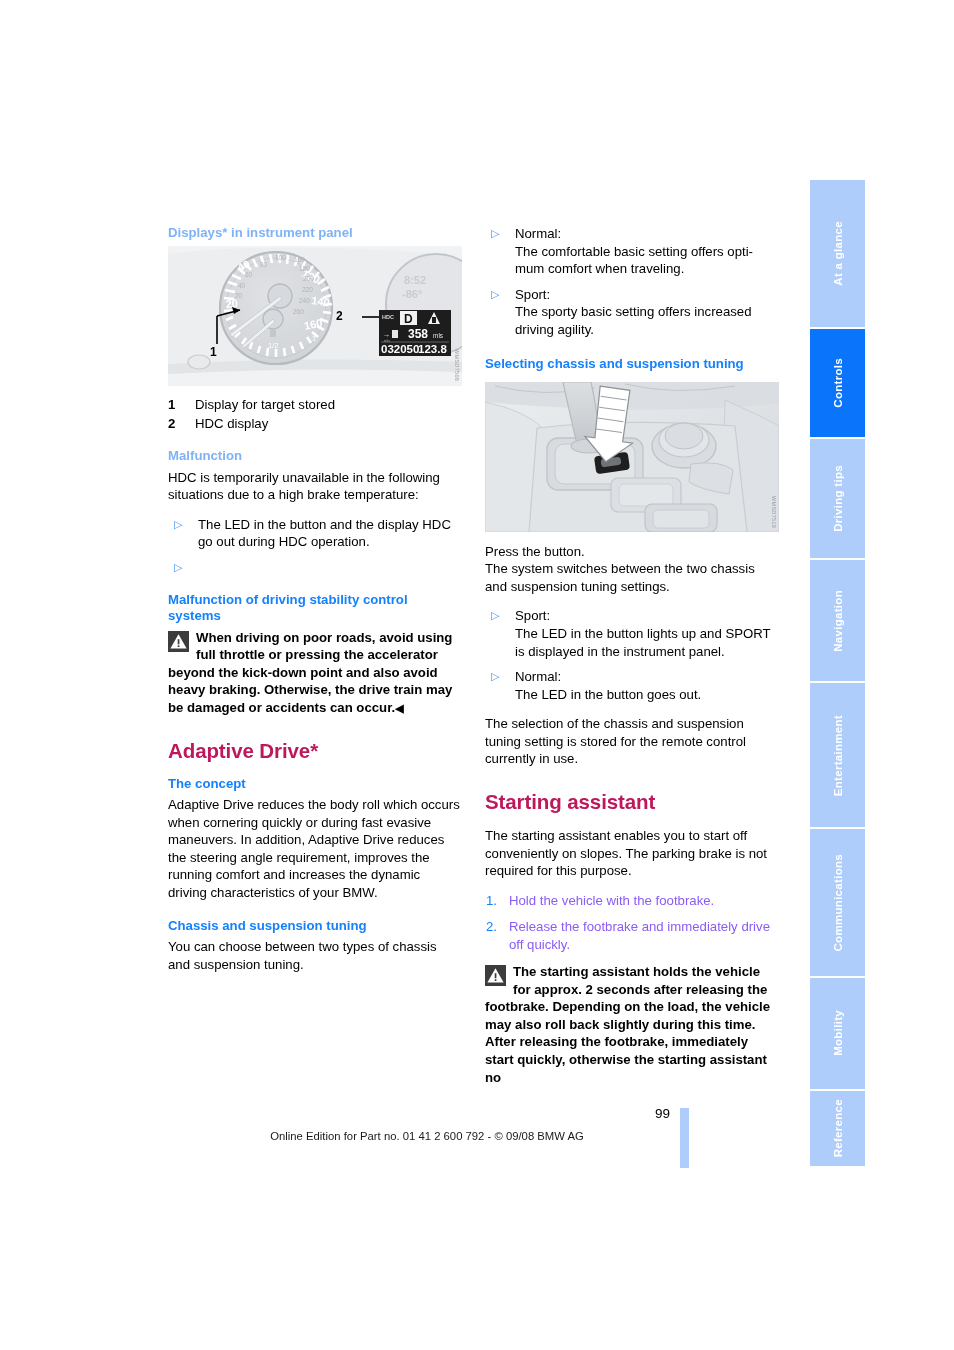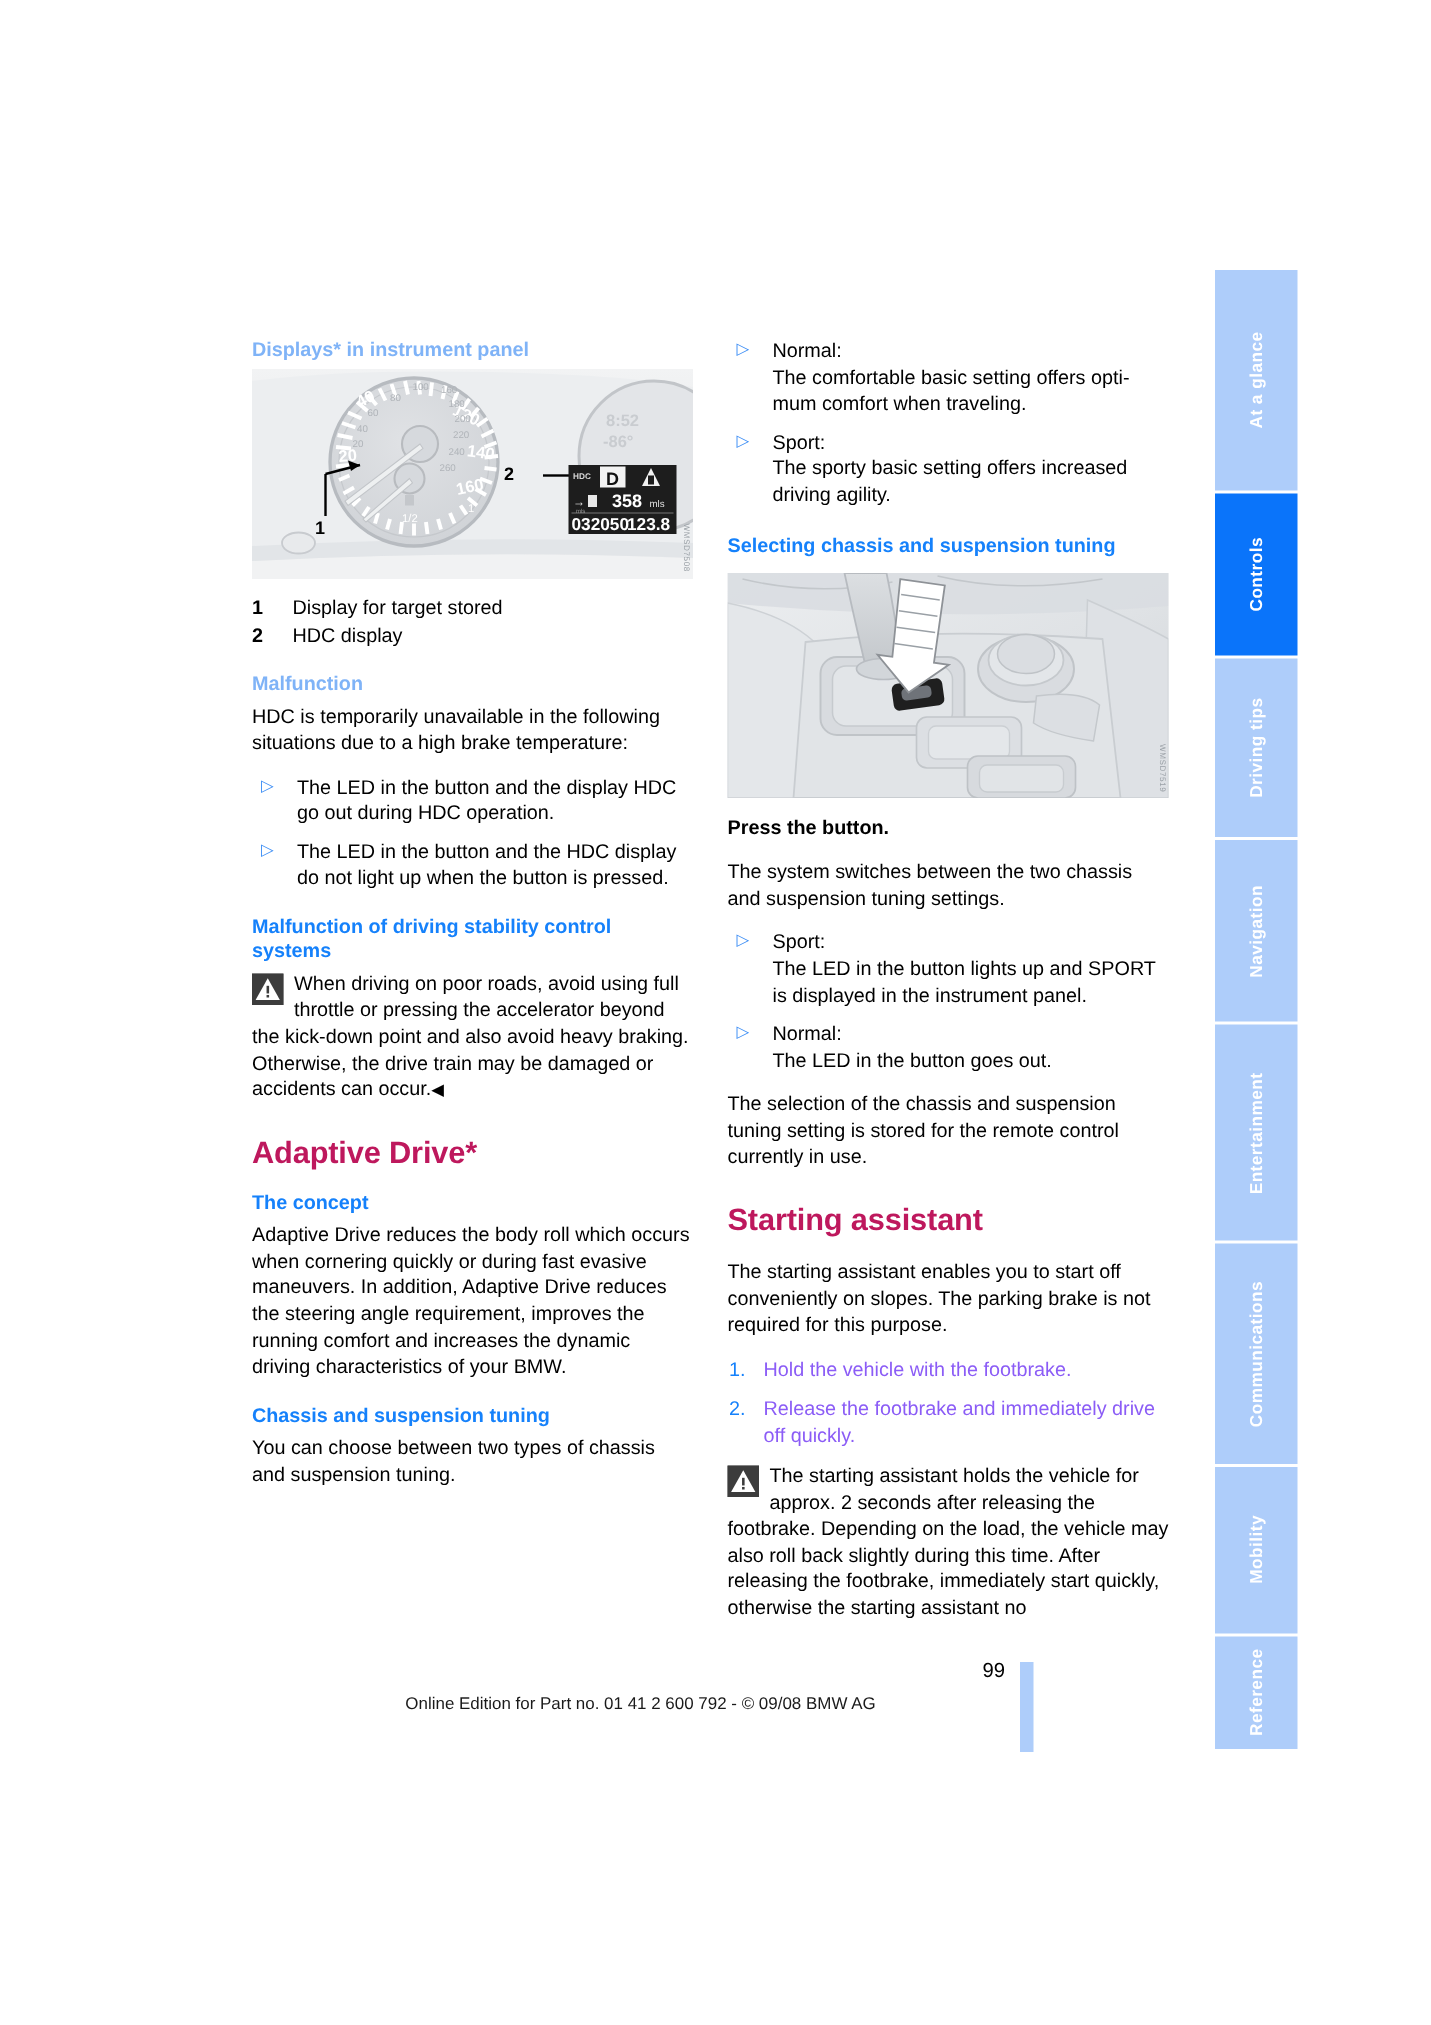--- a/index.html
+++ b/index.html
@@ -89,21 +89,21 @@
   h2.sub-head.pale { color: #7fb3f7; }
 
   
   p.body {
     font-size: 13.2px;
     color: #000000;
     line-height: 1.33;
     margin: 0 0 12px 0;
   }
   p.body.tight { margin-bottom: 12px; }
-  p.body.nogap { margin-bottom: 12px; font-weight: bold; }
+  p.body.nogap { margin-bottom: 0; }
 
   
   .bullet-list { margin: 0 0 12px 0; padding: 0; }
   .bullet-item {
     display: flex;
     margin-bottom: 8px;
     font-size: 13.2px;
     line-height: 1.33;
   }
   .bullet-item:last-child { margin-bottom: 0; }
@@ -147,20 +147,21 @@
     flex: 0 0 27px;
     font-weight: bold;
   }
 
   
   .warn-block {
     font-size: 13.2px;
     line-height: 1.33;
     color: #000;
     margin: 0 0 12px 0;
+    font-weight: bold;
   }
   .warn-icon {
     float: left;
     width: 21px;
     height: 21px;
     background: #3c3c3c;
     margin: 2px 7px 0 0;
     position: relative;
   }
   .warn-icon svg { display: block; }
@@ -406,21 +407,20 @@
     <h2 class="sub-head pale">Malfunction</h2>
     <p class="body tight">HDC is temporarily unavailable in the following situations due to a high brake temperature:</p>
 
     <div class="bullet-list">
       <div class="bullet-item">
         <span class="bullet-marker">▷</span>
         <span class="bullet-text">The LED in the button and the display HDC go out during HDC operation.</span>
       </div>
       <div class="bullet-item">
         <span class="bullet-marker">▷</span>
-        <span class="bullet-text">The LED in the button and the HDC display do not light up when the button is pressed.</span>
       </div>
     </div>
 
     <h2 class="sub-head" style="margin-top:16px">Malfunction of driving stability control systems</h2>
 
     <div class="warn-block">
       <span class="warn-icon">
         <svg width="21" height="21" viewBox="0 0 21 21">
           <rect x="0" y="0" width="21" height="21" fill="#3c3c3c"></rect>
           <path d="M10.5 3.2 L18.6 17.6 L2.4 17.6 Z" fill="#ffffff"></path>

